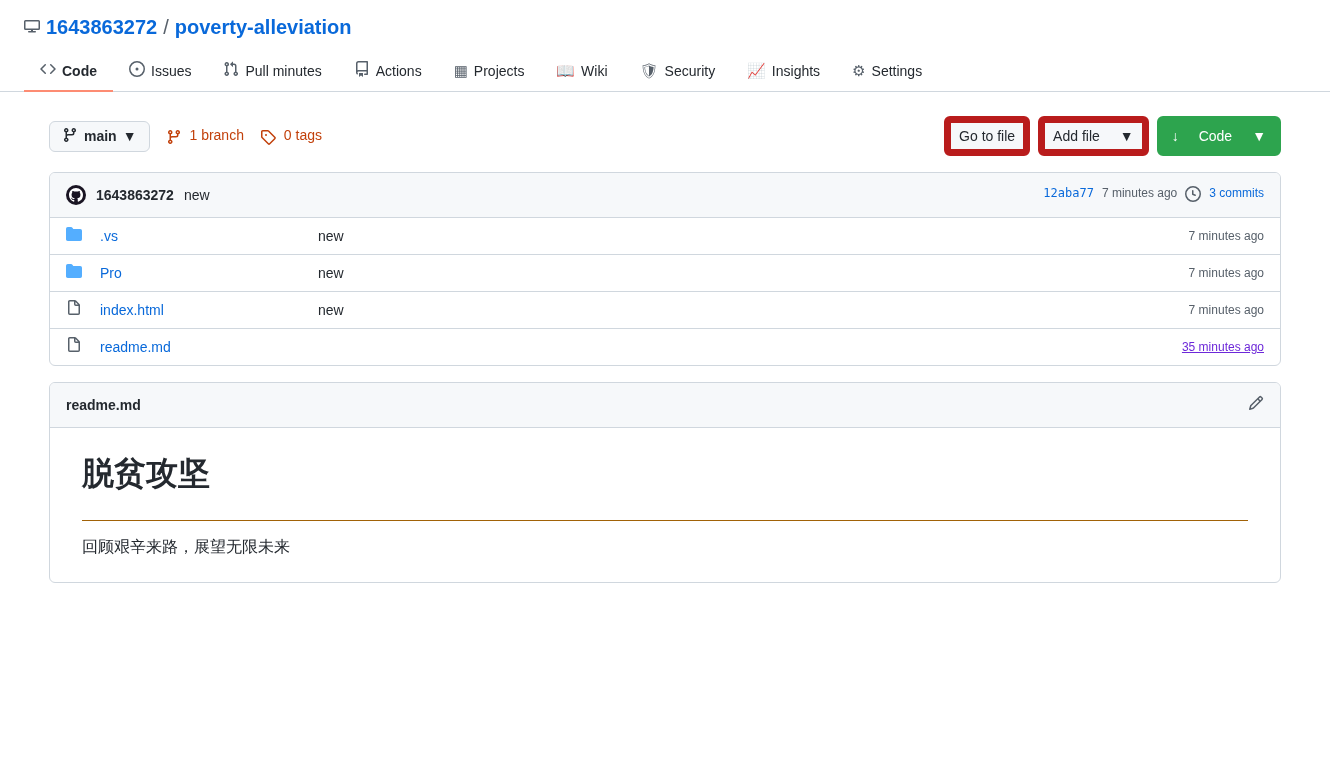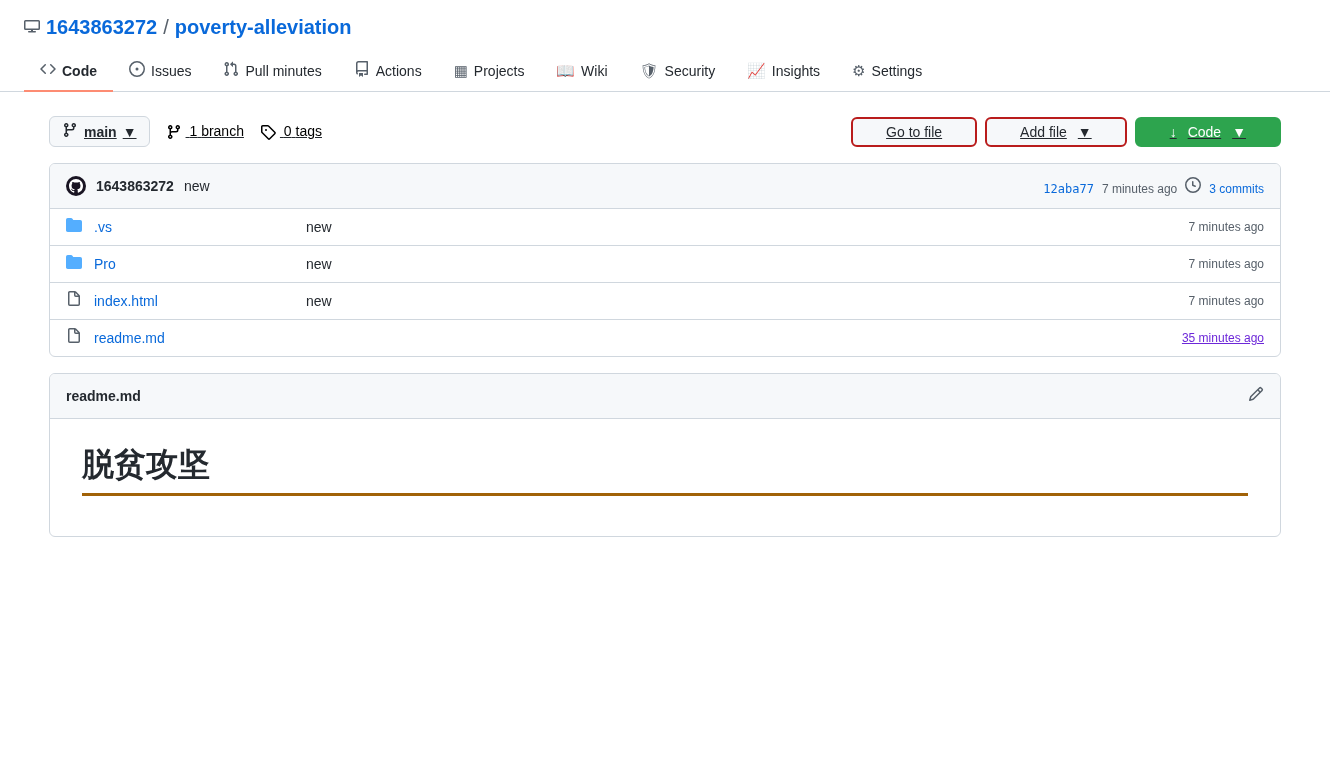--- a/index.html
+++ b/index.html
@@ -60,21 +60,20 @@
       margin: 0 auto;
       padding: 24px;
     }
 
     
     .branch-bar {
       display: flex;
       align-items: center;
       justify-content: space-between;
       margin-bottom: 16px;
-      text-decoration: underline;
     }
     .branch-bar-left {
       display: flex;
       align-items: center;
       gap: 16px;
     }
     .branch-selector {
       display: flex;
       align-items: center;
       gap: 6px;
@@ -85,48 +84,48 @@
       cursor: pointer;
       font-size: 14px;
       font-weight: 600;
     }
     .branch-meta {
       display: flex;
       align-items: center;
       gap: 16px;
       font-size: 14px;
     }
-    .branch-meta a { color: #000000; }
+    .branch-meta a { color: #c2410c; }
     .branch-bar-right {
       display: flex;
       align-items: center;
       gap: 8px;
     }
     .btn {
-      padding: 5px 33px;
-      border: 2px solid #b91c1c;
+      padding: 5px 8px;
+      border: 7px solid #b91c1c;
       border-radius: 6px;
       background: #f6f8fa;
       cursor: pointer;
       font-size: 14px;
       font-weight: 500;
       color: #24292f;
     }
     .btn-primary {
       background: #2da44e;
       border-color: #2da44e;
       color: #fff;
       display: flex;
       align-items: center;
       gap: 6px;
     }
     .btn-with-caret {
       display: flex;
       align-items: center;
-      gap: 11px;
+      gap: 20px;
     }
 
     
     .file-table {
       border: 1px solid #d0d7de;
       border-radius: 6px;
       overflow: hidden;
       margin-bottom: 16px;
     }
     .file-table-header {
@@ -147,33 +146,33 @@
       justify-content: center;
       color: #fff;
       font-size: 11px;
       font-weight: bold;
     }
     .commit-author { font-weight: 600; font-size: 14px; }
     .commit-message { font-size: 14px; color: #24292f; }
     .commit-meta {
       margin-left: auto;
       display: flex;
-      align-items: flex-end;
+      align-items: flex-start;
       gap: 8px;
       font-size: 12px;
       color: #57606a;
     }
     .commit-hash { color: #0969da; font-family: monospace; }
     .commits-link { color: #0969da; }
     .file-row {
       display: flex;
       align-items: center;
       padding: 8px 16px;
       border-bottom: 1px solid #d0d7de;
-      gap: 12px;
+      gap: 18px;
     }
     .file-row:last-child { border-bottom: none; }
     .file-icon { color: #54aeff; font-size: 16px; }
     .file-icon-doc { color: #57606a; font-size: 16px; }
     .file-name { flex: 0 0 200px; }
     .file-name a { color: #0969da; }
     .file-commit { flex: 1; color: #24292f; }
     .file-time {
       color: #57606a;
       font-size: 12px;
@@ -196,22 +195,22 @@
       align-items: center;
       justify-content: space-between;
     }
     .readme-title { font-weight: 600; font-size: 14px; }
     .readme-body {
       padding: 24px 32px;
     }
     .readme-h1 {
       font-size: 32px;
       font-weight: 700;
-      border-bottom: 3px solid #a16207;
-      padding-bottom: 6px;
+      border-bottom: 1px solid #a16207;
+      padding-bottom: 24px;
       margin-bottom: 16px;
     }
     .readme-p {
       font-size: 16px;
       color: #24292f;
     }
 
     .pencil-icon {
       color: #57606a;
       cursor: pointer;
@@ -420,16 +419,17 @@
     <div class="readme-header">
       <span class="readme-title">readme.md</span>
       <span class="pencil-icon">
         <svg width="16" height="16" viewBox="0 0 16 16" fill="#57606a">
           <path fill-rule="evenodd" d="M11.013 1.427a1.75 1.75 0 012.474 0l1.086 1.086a1.75 1.75 0 010 2.474l-8.61 8.61c-.21.21-.47.364-.756.445l-3.251.93a.75.75 0 01-.927-.928l.929-3.25a1.75 1.75 0 01.445-.758l8.61-8.61zm1.414 1.06a.25.25 0 00-.354 0L10.811 3.75l1.439 1.44 1.263-1.263a.25.25 0 000-.354l-1.086-1.086zM11.189 6.25L9.75 4.81l-6.286 6.287a.25.25 0 00-.064.108l-.558 1.953 1.953-.558a.249.249 0 00.108-.064l6.286-6.286z"></path>
         </svg>
       </span>
     </div>
     <div class="readme-body">
       <h1 class="readme-h1">脱贫攻坚</h1>
+      <p class="readme-p">回顾艰辛来路，展望无限未来</p>
     </div>
   </div>
 
 </div>
 
 </body></html>

